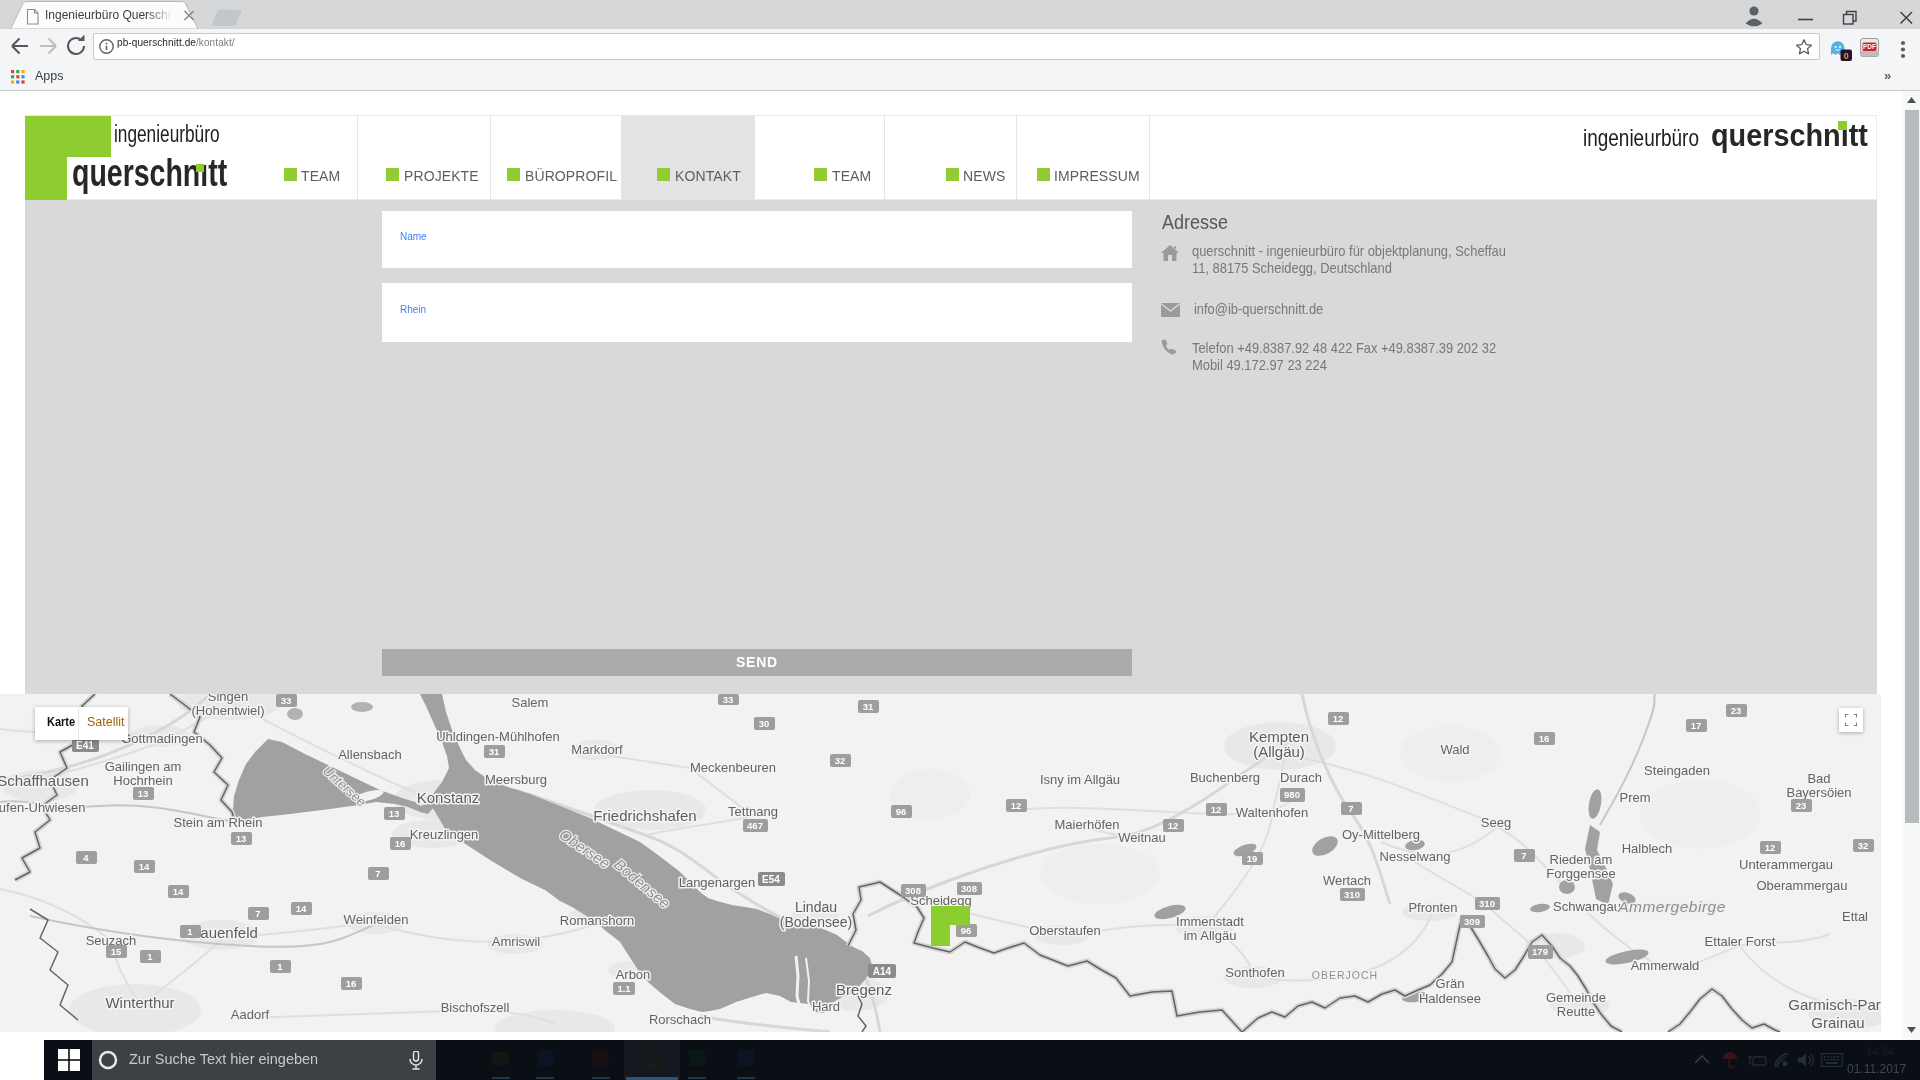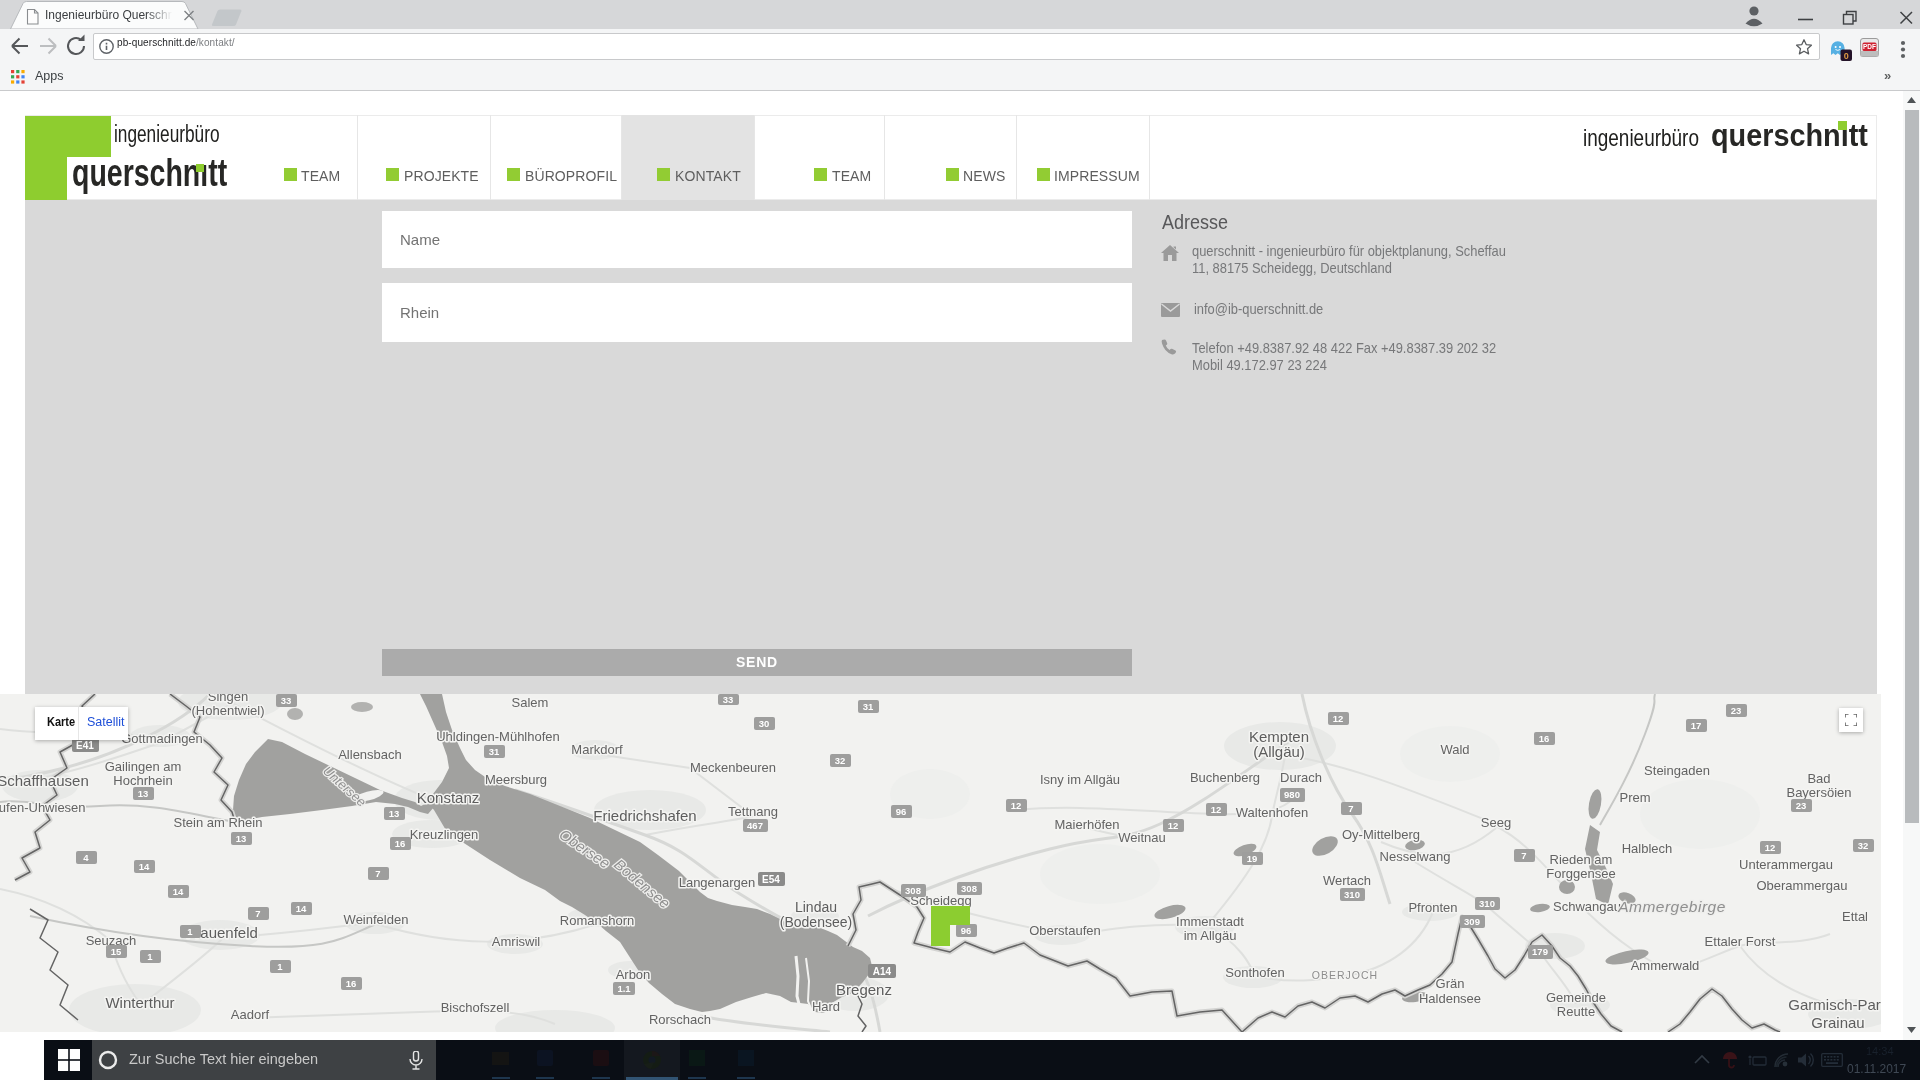--- a/index.html
+++ b/index.html
@@ -22,21 +22,21 @@
 #page { left:0; top:91px; width:1903px; height:949px; background:#fff; }
 #hdr { left:25px; top:24px; width:1852px; height:85px; background:#fff; border:1px solid #ebebeb; }
 .navsep { width:1px; height:85px; background:#e6e6e6; top:-1px; }
 .navsq { width:13px; height:13px; background:#92cc33; top:52px; }
 .navtx { top:52px; font-size:14px; color:#5e5e5e; letter-spacing:.1px; }
 #kontcell { left:595px; top:-1px; width:133px; height:85px; background:#e3e3e3; }
 .lgr { background:#8ecd2f; }
 .logotext { font-weight:bold; color:#272725; white-space:nowrap; transform-origin:0 100%; }
 #gray { left:25px; top:109px; width:1852px; height:494px; background:#d9d9d9; }
 .field { position:absolute; background:#fff; left:357px; width:750px; }
-.ph { color:#737373; font-size:15px; }
+.ph { color:#3b82f6; font-size:10px; }
 .addr { font-size:15px; color:#77787a; line-height:17px; transform:scaleX(.86); transform-origin:0 0; white-space:nowrap; }
 #sendbtn { left:357px; top:449px; width:750px; height:27px; background:#ababab; color:#fff; font-weight:bold;
   font-size:14px; letter-spacing:.8px; text-align:center; line-height:27px; }
 
 #map { left:0; top:603px; width:1881px; height:338px; background:#f2f2f0; overflow:hidden; }
 
 #sbar { left:1903px; top:91px; width:17px; height:949px; background:#f7f8f8; }
 #sthumb { left:1.5px; top:19px; width:14px; height:713px; background:#b8bbbd; }
 
 #task { left:0; top:1040px; width:1920px; height:40px; background:#0a0e15;margin-left:44px; }
@@ -509,21 +509,21 @@
       <text x="882" y="281" font-size="10">A14</text>
     </g>
     <g fill="#8ccd30">
       <rect x="931" y="212" width="39" height="19"></rect>
             <rect x="931" y="231" width="19" height="21"></rect>
     </g>
   </svg>
   <div class="abs" style="left:35px;top:13px;width:93px;height:33px;background:#fff;box-shadow:0 1px 4px rgba(0,0,0,.3)"></div>
   <div class="abs" style="left:78px;top:13px;width:1px;height:33px;background:#e6e6e6"></div>
   <div class="abs" style="left:47px;top:21px;font-size:12.5px;color:#111;font-weight:bold;transform:scaleX(.88);transform-origin:0 0">Karte</div>
-  <div class="abs" style="left:87px;top:21px;font-size:12.5px;color:#1d4ed8">Satellit</div>
+  <div class="abs" style="left:87px;top:21px;font-size:12.5px;color:#a16207">Satellit</div>
   <div class="abs" style="left:1839px;top:14px;width:24px;height:24px;background:#fff;box-shadow:0 1px 4px rgba(0,0,0,.3)"></div>
   <svg class="abs" style="left:1845px;top:20px" width="12" height="12" viewBox="0 0 12 12">
     <path d="M0 3.5 V0 H3.5 M8.5 0 H12 V3.5 M12 8.5 V12 H8.5 M3.5 12 H0 V8.5" fill="none" stroke="#666" stroke-width="1.6"></path>
   </svg>
   </div>
 </div>
 
 <div id="sbar" class="abs">
   <div id="sthumb" class="abs"></div>
   <svg class="abs" style="left:4px;top:6px" width="9" height="6" viewBox="0 0 9 6">

